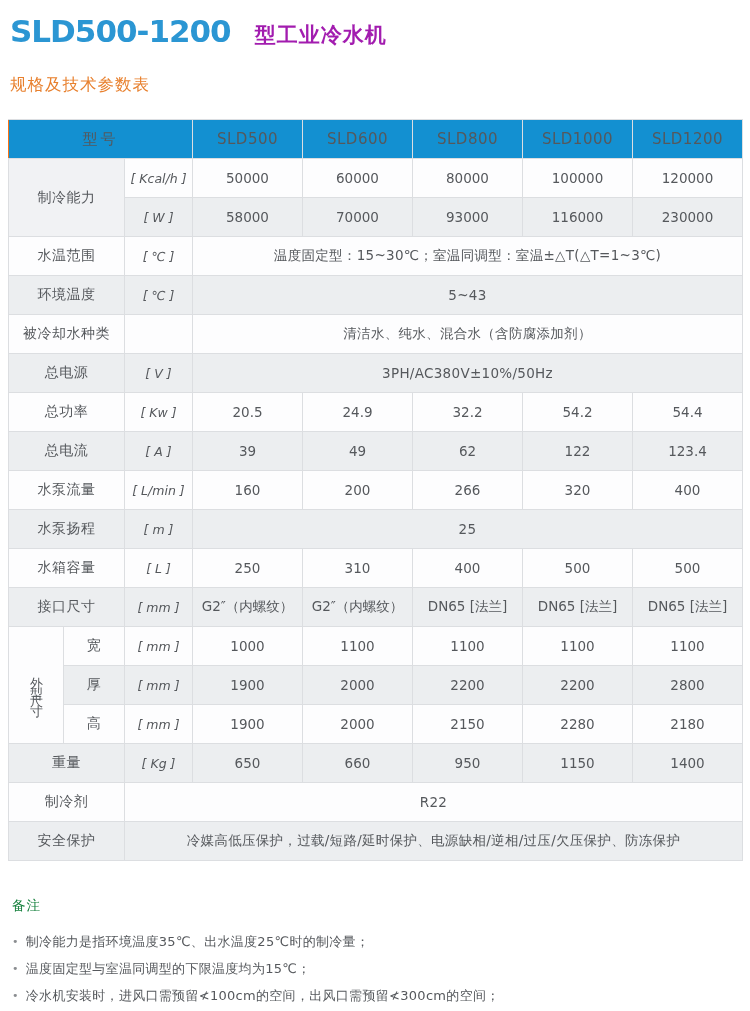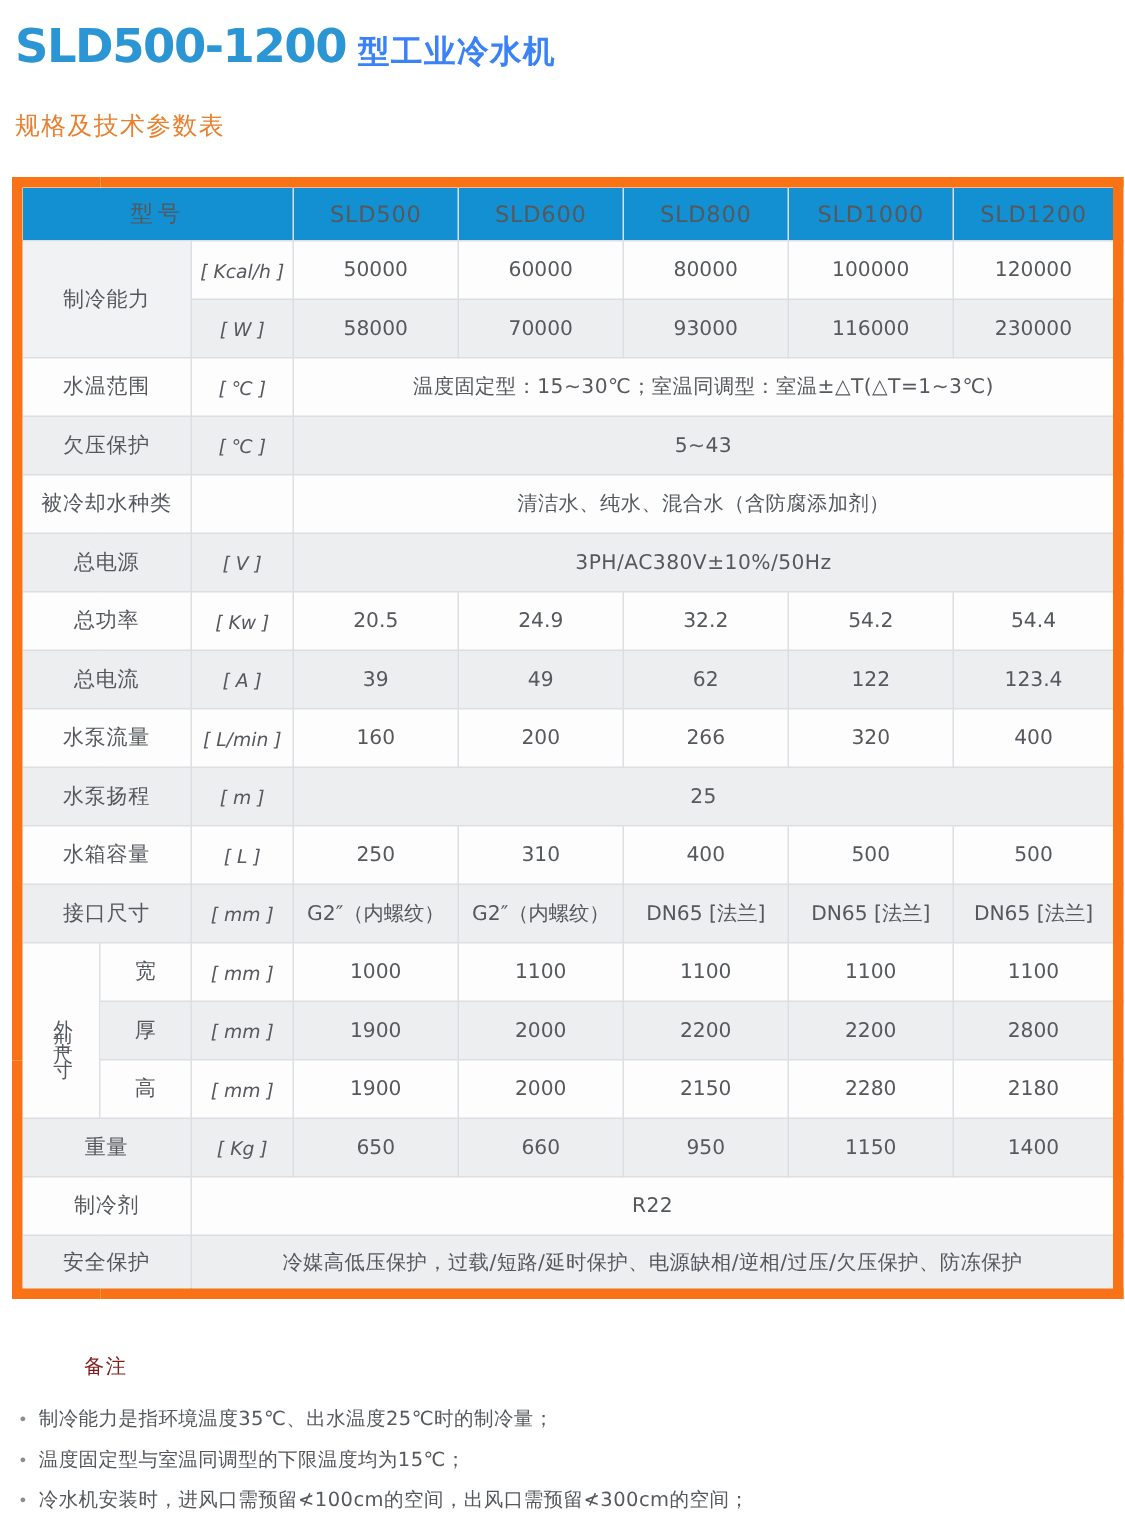--- a/index.html
+++ b/index.html
@@ -7,50 +7,50 @@
   body {
     width: 750px;
     height: 1011px;
     font-family: "DejaVu Sans", "Liberation Sans", sans-serif;
     color: #55585c;
     overflow: hidden;
   }
   .page { padding: 12px 8px 0 8px; width: 750px; }
 
   
-  .title-row { display: flex; align-items: baseline; margin: 2px 0 0 2px; }
+  .title-row { display: flex; align-items: baseline; margin: 2px 0 0 2px; gap: 16px; }
   .title-model {
     color: #2b96d3;
     font-size: 31px;
     font-weight: 700;
     letter-spacing: -1px;
     line-height: 1.1;
   }
   .title-suffix {
-    color: #3b82f6;
+    color: #a21caf;
     font-size: 21px;
     font-weight: 600;
     margin-left: 8px;
     letter-spacing: 1px;
   }
   .subtitle {
     color: #e8802e;
     font-size: 16.5px;
     font-weight: 400;
     margin: 25px 0 0 2px;
     letter-spacing: 1px;
   }
 
   
   table.spec {
     margin-top: 23px;
     width: 734px;
     border-collapse: collapse;
     table-layout: fixed;
-    border: 7px solid #f97316;
+    border: 1px solid #f97316;
     font-size: 13.5px;
   }
   table.spec td, table.spec th {
     border: 1px solid #dcdee1;
     text-align: center;
     vertical-align: middle;
     height: 39px;
     padding: 2px 4px;
     font-weight: 400;
     color: #55585c;
@@ -80,21 +80,21 @@
     writing-mode: vertical-lr;
     text-orientation: upright;
     letter-spacing: 9px;
     padding: 6px 0;
     white-space: normal;
   }
   td.span-val { letter-spacing: 0.3px; }
 
   
   .notes { margin: 36px 0 0 4px; }
-  .notes-heading { font-size: 13.5px; color: #7f1d1d; font-weight: 400; letter-spacing: 1px; margin-left: 44px; }
+  .notes-heading { font-size: 13.5px; color: #15803d; font-weight: 400; letter-spacing: 1px; }
   .notes-list { margin-top: 13px; }
   .note-item {
     display: flex;
     align-items: flex-start;
     font-size: 13px;
     color: #55585c;
     line-height: 27px;
     letter-spacing: 0.3px;
   }
   .bullet-icon {
@@ -155,21 +155,21 @@
         <td>93000</td>
         <td>116000</td>
         <td>230000</td>
       </tr>
       <tr class="w">
         <td colspan="2" class="label">水温范围</td>
         <td class="unit">[ ℃ ]</td>
         <td colspan="5" class="span-val">温度固定型：15~30℃；室温同调型：室温±△T(△T=1~3℃)</td>
       </tr>
       <tr class="g">
-        <td colspan="2" class="label">欠压保护</td>
+        <td colspan="2" class="label">环境温度</td>
         <td class="unit">[ ℃ ]</td>
         <td colspan="5" class="span-val">5~43</td>
       </tr>
       <tr class="w">
         <td colspan="2" class="label">被冷却水种类</td>
         <td class="unit"></td>
         <td colspan="5" class="span-val">清洁水、纯水、混合水（含防腐添加剂）</td>
       </tr>
       <tr class="g">
         <td colspan="2" class="label">总电源</td>

